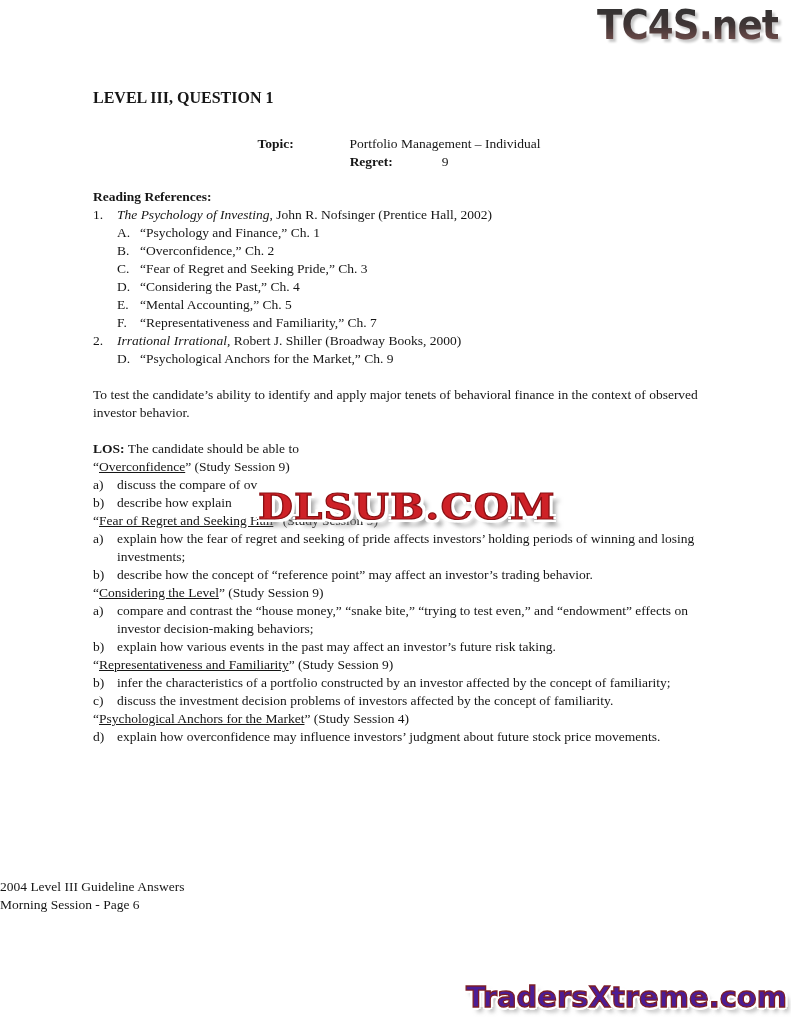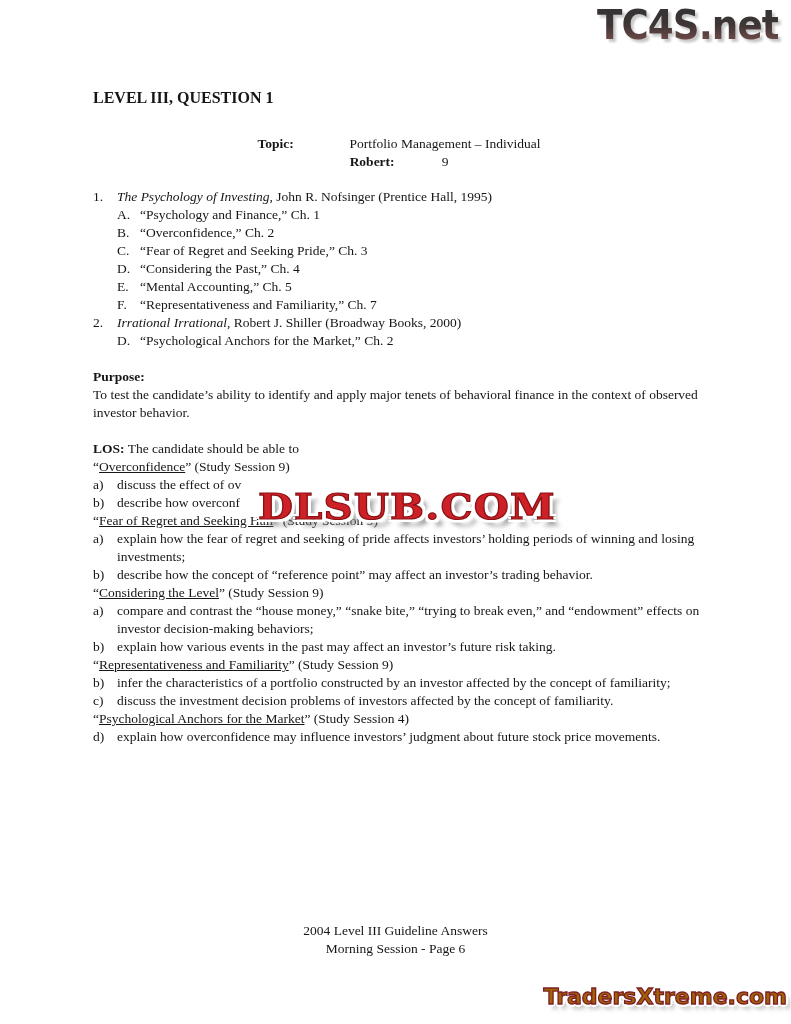--- a/index.html
+++ b/index.html
@@ -93,38 +93,37 @@
   }
 
   
   .wm-bottom {
     position: absolute;
     top: 980px;
     right: 4px;
     z-index: 5;
     font-family: "DejaVu Sans", sans-serif;
     font-weight: bold;
-    font-size: 22px;
+    font-size: 29px;
     line-height: 34px;
-    color: #a16207;
+    color: #4c1d95;
     -webkit-text-stroke: 1.3px #7c1c24;
     text-shadow:
       -2px -2px 0 #ffffff, 2px -2px 0 #ffffff, -2px 2px 0 #ffffff, 2px 2px 0 #ffffff,
       0 -3px 0 #ffffff, 0 3px 0 #ffffff, -3px 0 0 #ffffff, 3px 0 0 #ffffff,
       4px 5px 4px rgba(150,150,150,0.7);
     white-space: nowrap;
   }
 
   
   .footer {
     position: absolute;
-    top: 922px;
+    top: 878px;
     left: 0;
     width: 791px;
-    text-align: center;
     font-size: 13.5px;
     line-height: 18px;
   }
 </style>
 </head>
 <body>
 
 <div class="page">
 
   <div class="logo-top">TC4S.net</div>
@@ -132,30 +131,31 @@
   <div class="content">
 
     <h1 class="doc-title">LEVEL III, QUESTION 1</h1>
 
     <div class="meta">
       <div class="meta-row">
         <span class="meta-label">Topic:</span>
         <span>Portfolio Management – Individual</span>
       </div>
       <div class="meta-row">
-        <span class="meta-label">Robert:</span>
+        <span class="meta-label">Regret:</span>
         <span>9</span>
       </div>
     </div>
 
     <div class="refs">
+      <div class="bold">Reading References:</div>
 
       <div class="ref-item">
         <span class="ref-num">1.</span>
-        <span class="ref-text"><i>The Psychology of Investing</i><span>, John R. Nofsinger (Prentice Hall, 1995)</span></span>
+        <span class="ref-text"><i>The Psychology of Investing</i><span>, John R. Nofsinger (Prentice Hall, 2002)</span></span>
       </div>
       <div class="chapters">
         <div class="chapter">
           <span class="ch-letter">A.</span>
           <span class="ch-text">“Psychology and Finance,” Ch. 1</span>
         </div>
         <div class="chapter">
           <span class="ch-letter">B.</span>
           <span class="ch-text">“Overconfidence,” Ch. 2</span>
         </div>
@@ -177,57 +177,56 @@
         </div>
       </div>
 
       <div class="ref-item">
         <span class="ref-num">2.</span>
         <span class="ref-text"><i>Irrational Irrational</i><span>, Robert J. Shiller (Broadway Books, 2000)</span></span>
       </div>
       <div class="chapters">
         <div class="chapter">
           <span class="ch-letter">D.</span>
-          <span class="ch-text">“Psychological Anchors for the Market,” Ch. 2</span>
+          <span class="ch-text">“Psychological Anchors for the Market,” Ch. 9</span>
         </div>
       </div>
     </div>
 
     <div class="purpose">
-      <div class="bold">Purpose:</div>
       <div>To test the candidate’s ability to identify and apply major tenets of behavioral finance in the context of observed investor behavior.</div>
     </div>
 
     <div class="los">
       <div><span class="bold">LOS:</span><span> The candidate should be able to</span></div>
 
       <div><span>“</span><span class="u">Overconfidence</span><span>” (Study Session 9)</span></div>
       <div class="los-item">
         <span class="los-marker">a)</span>
-        <span class="los-text">discuss the effect of ov</span>
-      </div>
-      <div class="los-item">
-        <span class="los-marker">b)</span>
-        <span class="los-text">describe how overconf</span>
+        <span class="los-text">discuss the compare of ov</span>
+      </div>
+      <div class="los-item">
+        <span class="los-marker">b)</span>
+        <span class="los-text">describe how explain</span>
       </div>
 
       <div><span>“</span><span class="u">Fear of Regret and Seeking Hall</span><span>” (Study Session 9)</span></div>
       <div class="los-item">
         <span class="los-marker">a)</span>
         <span class="los-text">explain how the fear of regret and seeking of pride affects investors’ holding periods of winning and losing investments;</span>
       </div>
       <div class="los-item">
         <span class="los-marker">b)</span>
         <span class="los-text">describe how the concept of “reference point” may affect an investor’s trading behavior.</span>
       </div>
 
       <div><span>“</span><span class="u">Considering the Level</span><span>” (Study Session 9)</span></div>
       <div class="los-item">
         <span class="los-marker">a)</span>
-        <span class="los-text">compare and contrast the “house money,” “snake bite,” “trying to break even,” and “endowment” effects on investor decision-making behaviors;</span>
+        <span class="los-text">compare and contrast the “house money,” “snake bite,” “trying to test even,” and “endowment” effects on investor decision-making behaviors;</span>
       </div>
       <div class="los-item">
         <span class="los-marker">b)</span>
         <span class="los-text">explain how various events in the past may affect an investor’s future risk taking.</span>
       </div>
 
       <div><span>“</span><span class="u">Representativeness and Familiarity</span><span>” (Study Session 9)</span></div>
       <div class="los-item">
         <span class="los-marker">b)</span>
         <span class="los-text">infer the characteristics of a portfolio constructed by an investor affected by the concept of familiarity;</span>

